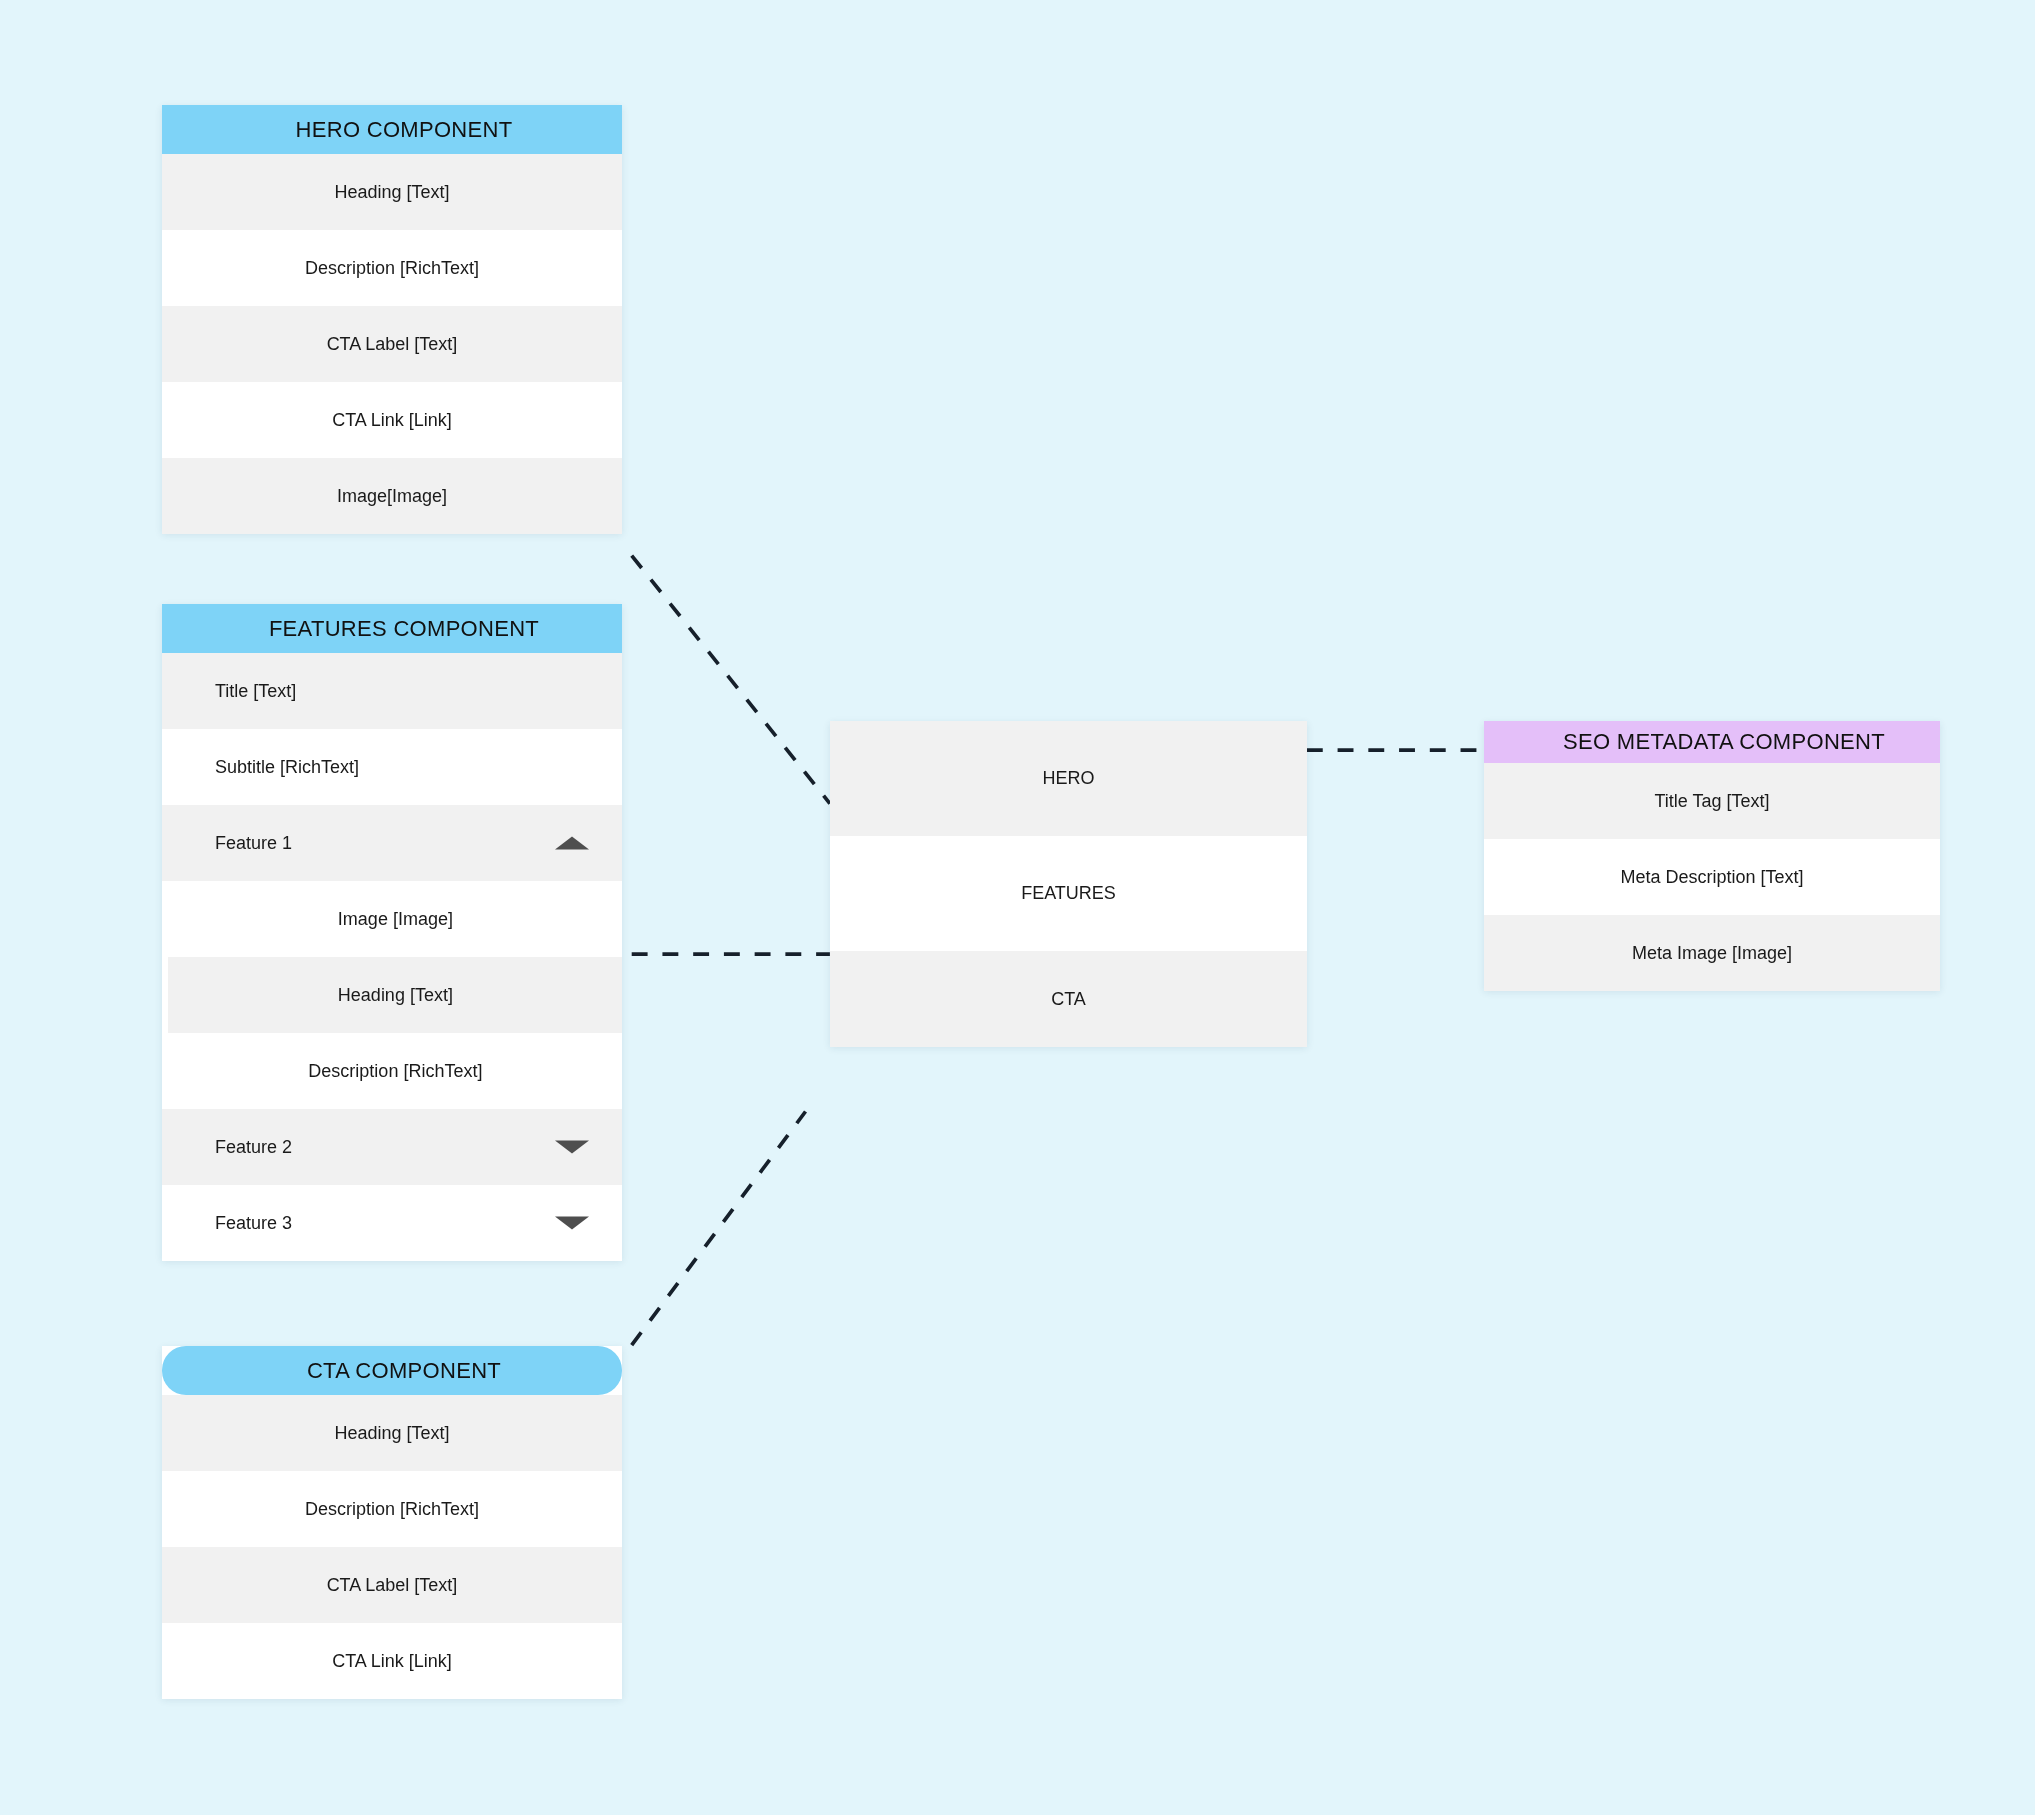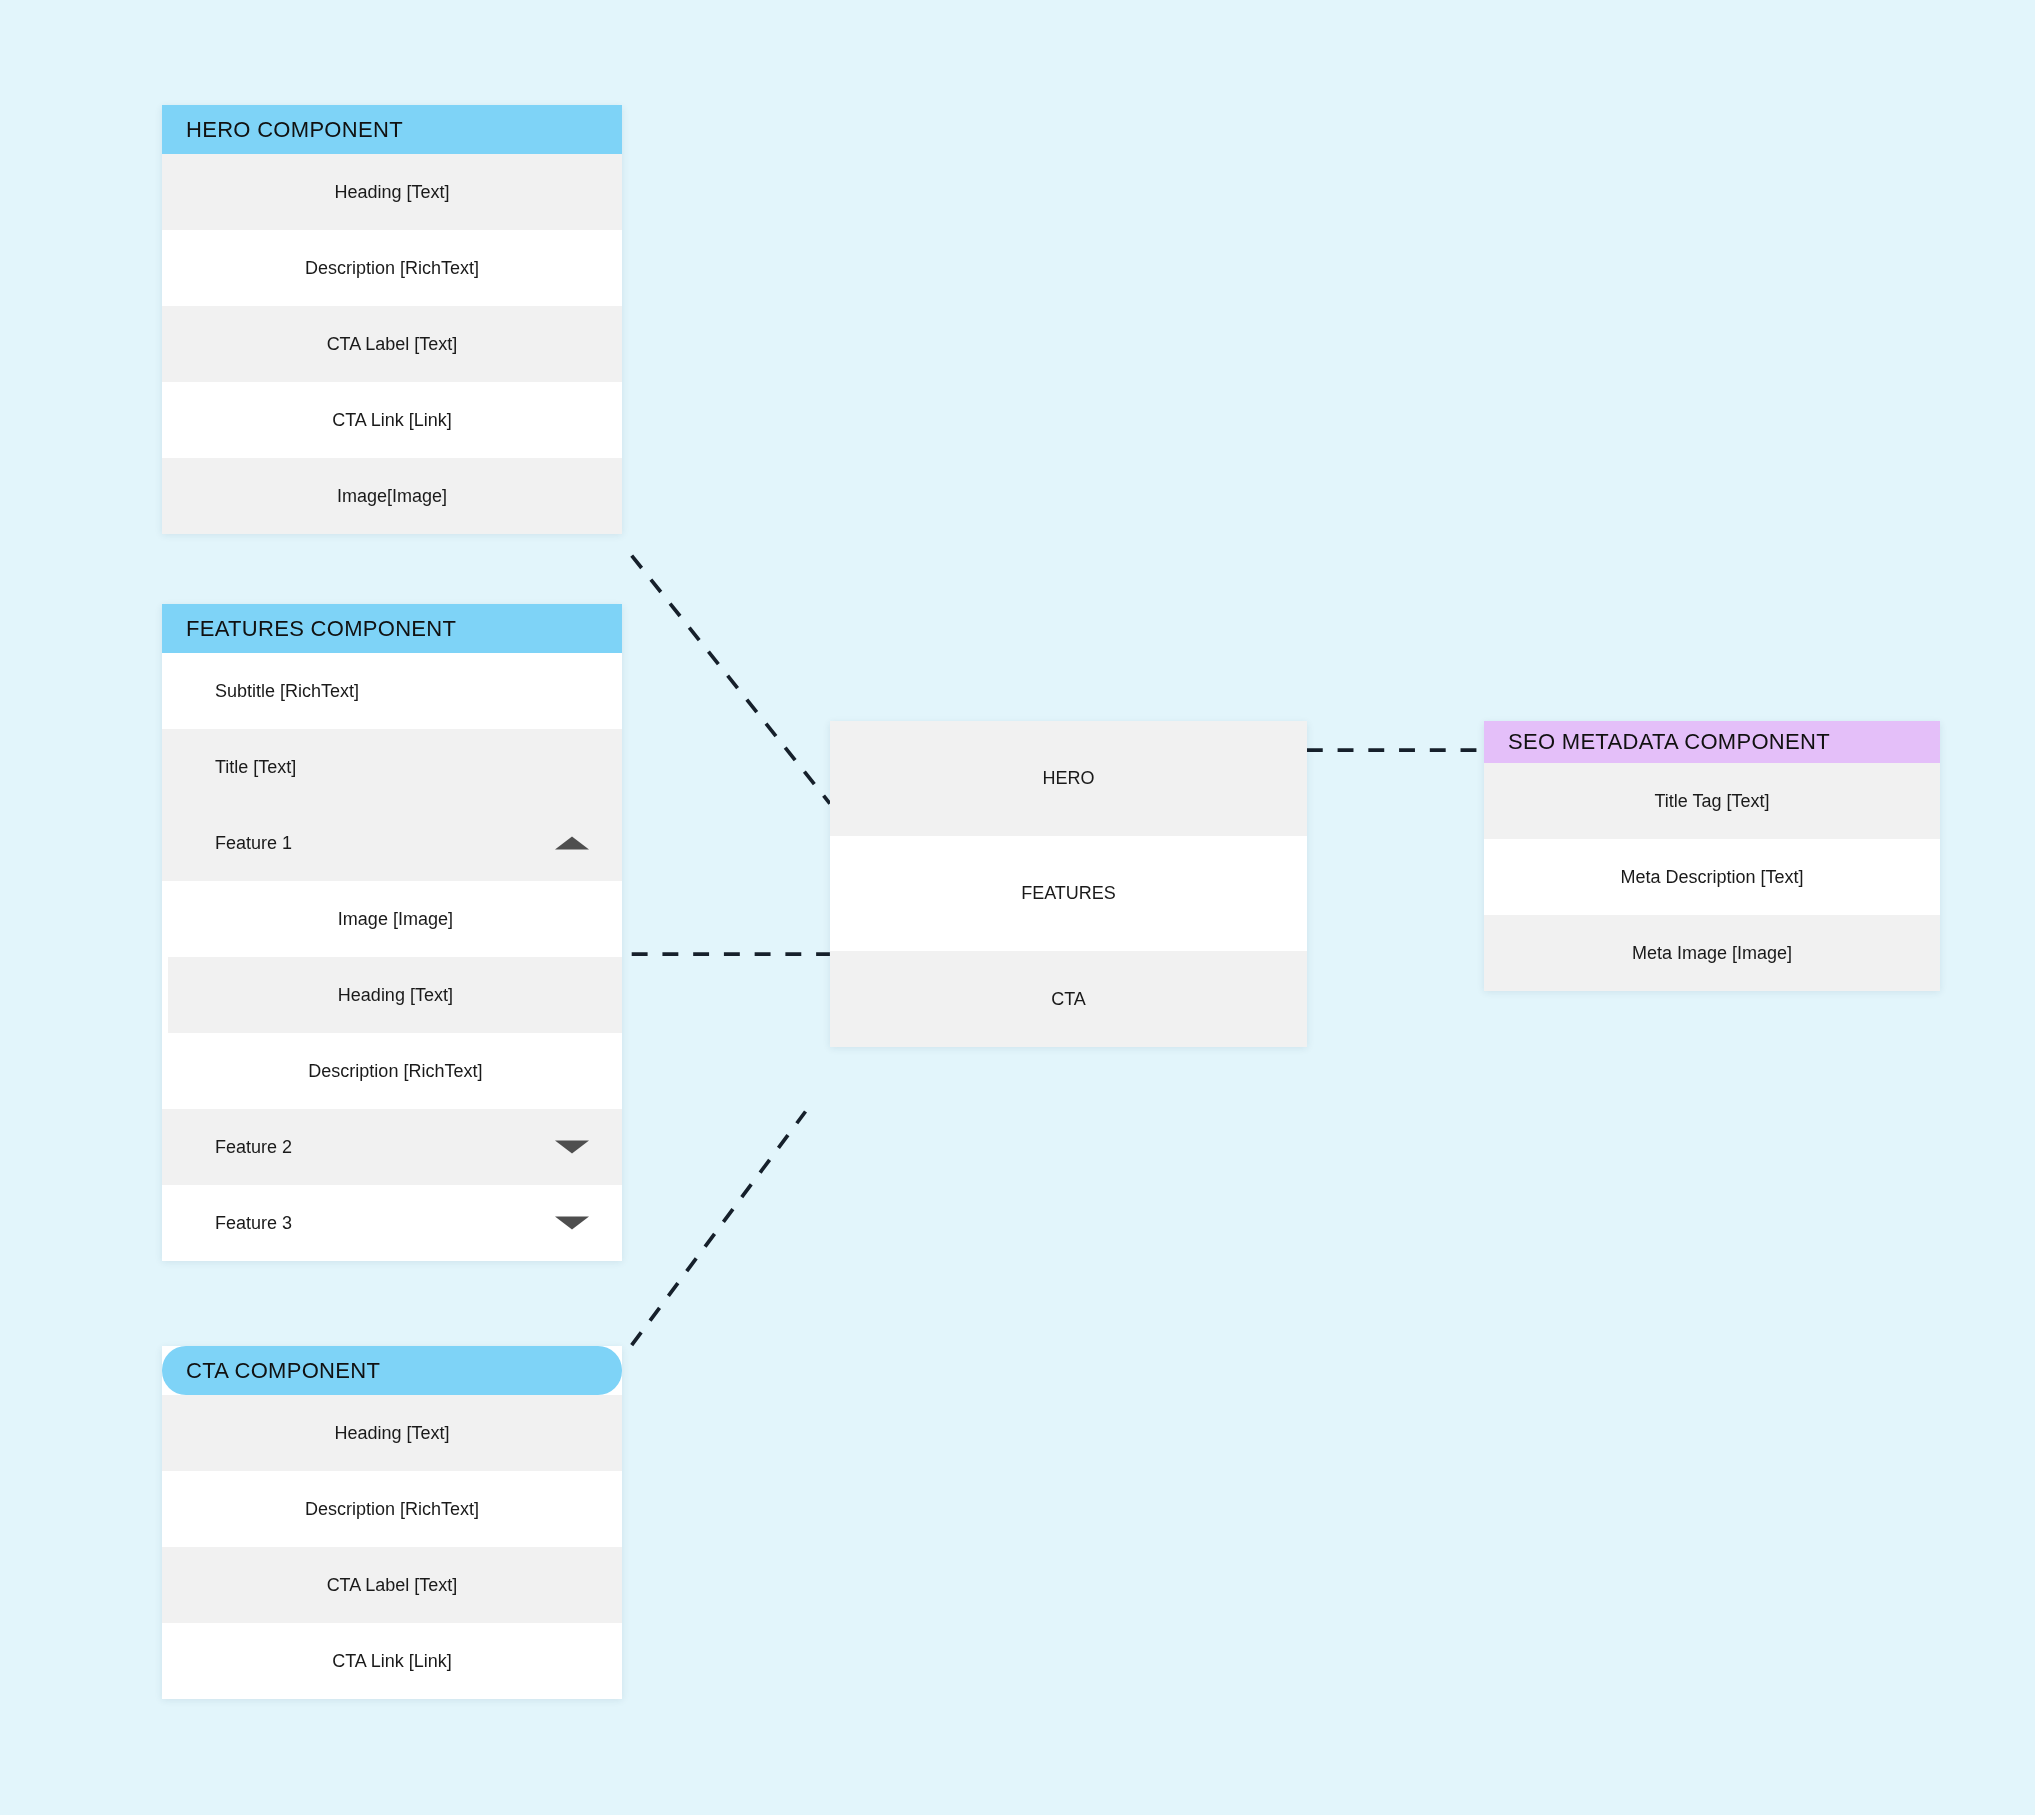--- a/index.html
+++ b/index.html
@@ -42,21 +42,21 @@
     background: #ffffff;
   }
   .card-header {
     font-size: 22px;
     line-height: 1;
     letter-spacing: 0.3px;
     color: #111111;
     text-align: center;
     display: flex;
     align-items: center;
-    justify-content: flex-start;
+    justify-content: center;
     background: #7ed3f7;
     padding-left: 24px;
   }
   .card-header.purple { background: #e4bff9; }
 
   .row {
     font-size: 18px;
     color: #1a1a1a;
     display: flex;
     align-items: center;
@@ -126,25 +126,25 @@
     </div>
     <div class="row alt" style="height:76px;">
       <span>Image[Image]</span>
     </div>
   </div>
 
   <div class="card" style="left:162px; top:604px; width:460px;">
     <div class="card-header" style="height:49px;">
       <span>FEATURES COMPONENT</span>
     </div>
+    <div class="row alt left" style="height:76px;">
+      <span>Title [Text]</span>
+    </div>
     <div class="row left" style="height:76px;">
       <span>Subtitle [RichText]</span>
-    </div>
-    <div class="row alt left" style="height:76px;">
-      <span>Title [Text]</span>
     </div>
     <div class="row alt left" style="height:76px;">
       <span>Feature 1</span>
       <span class="tri up"></span>
     </div>
     <div class="row nested" style="height:76px; width:454px;">
       <span>Image [Image]</span>
     </div>
     <div class="row alt nested" style="height:76px; width:454px;">
       <span>Heading [Text]</span>

